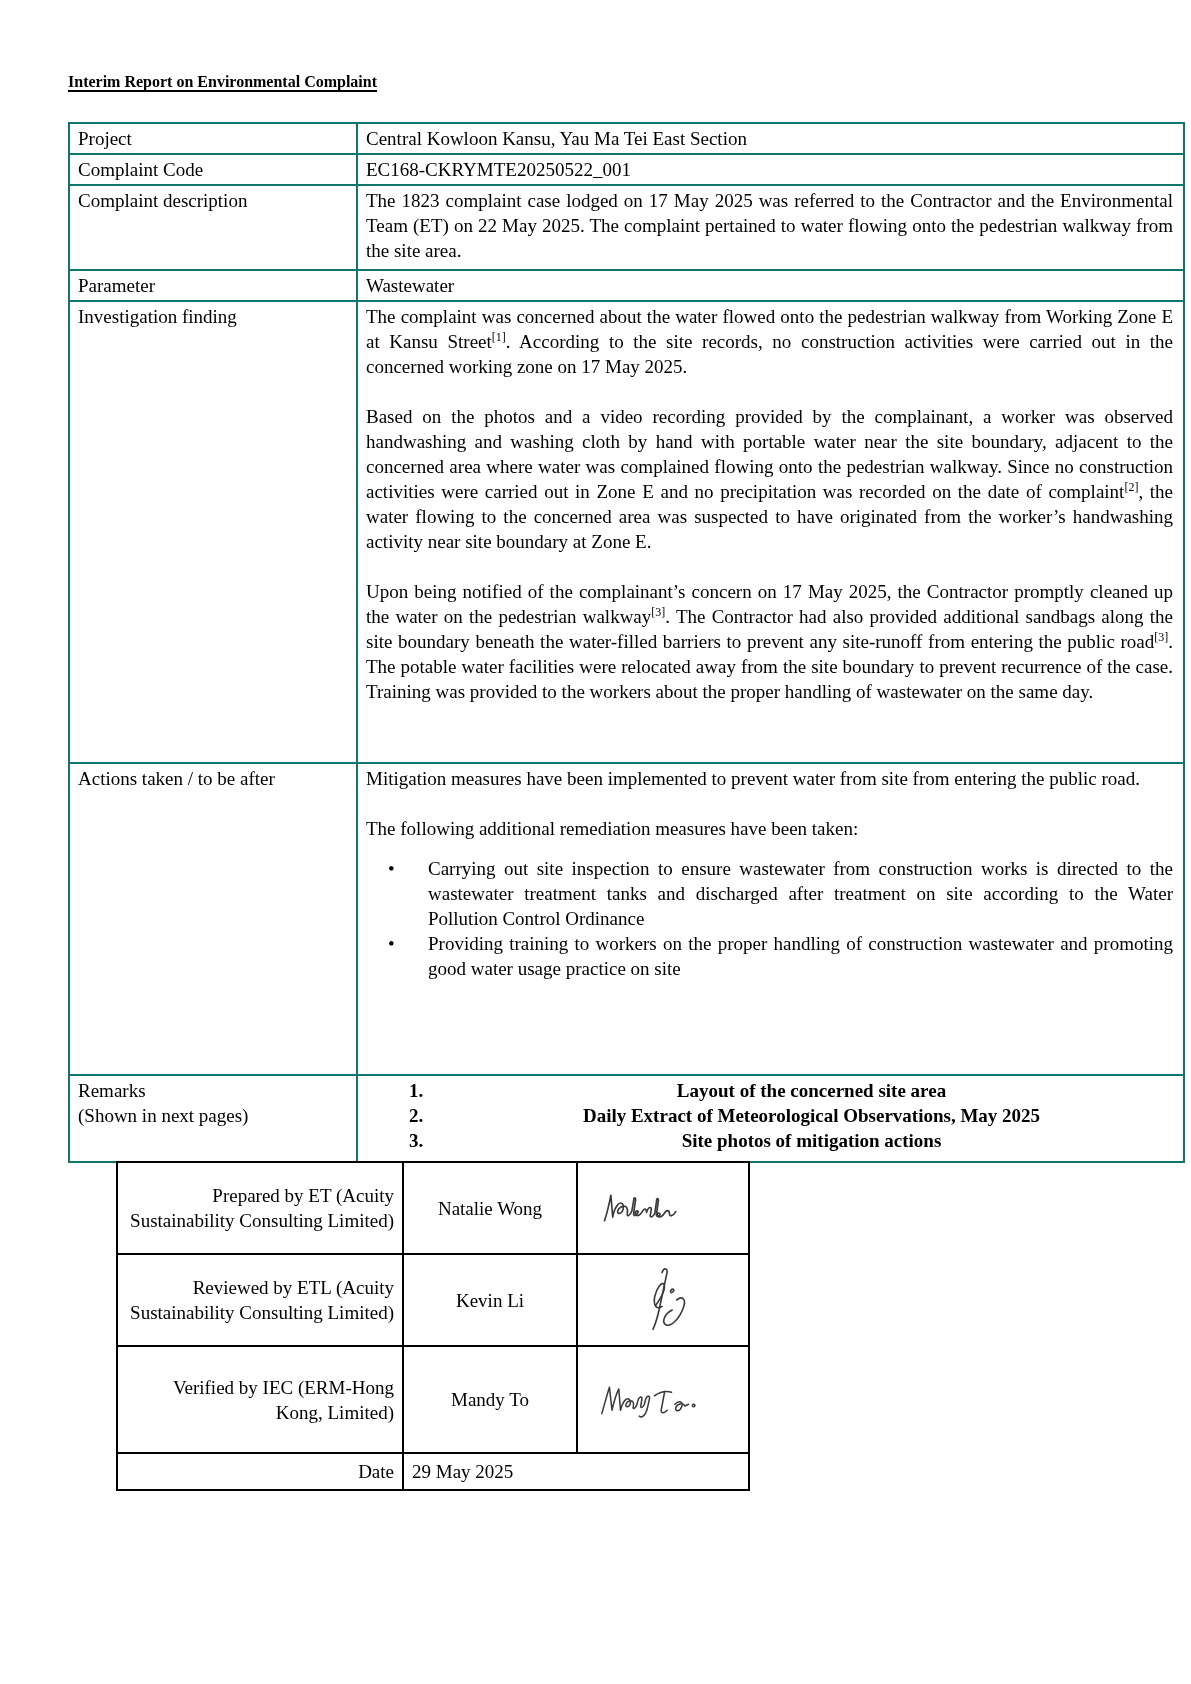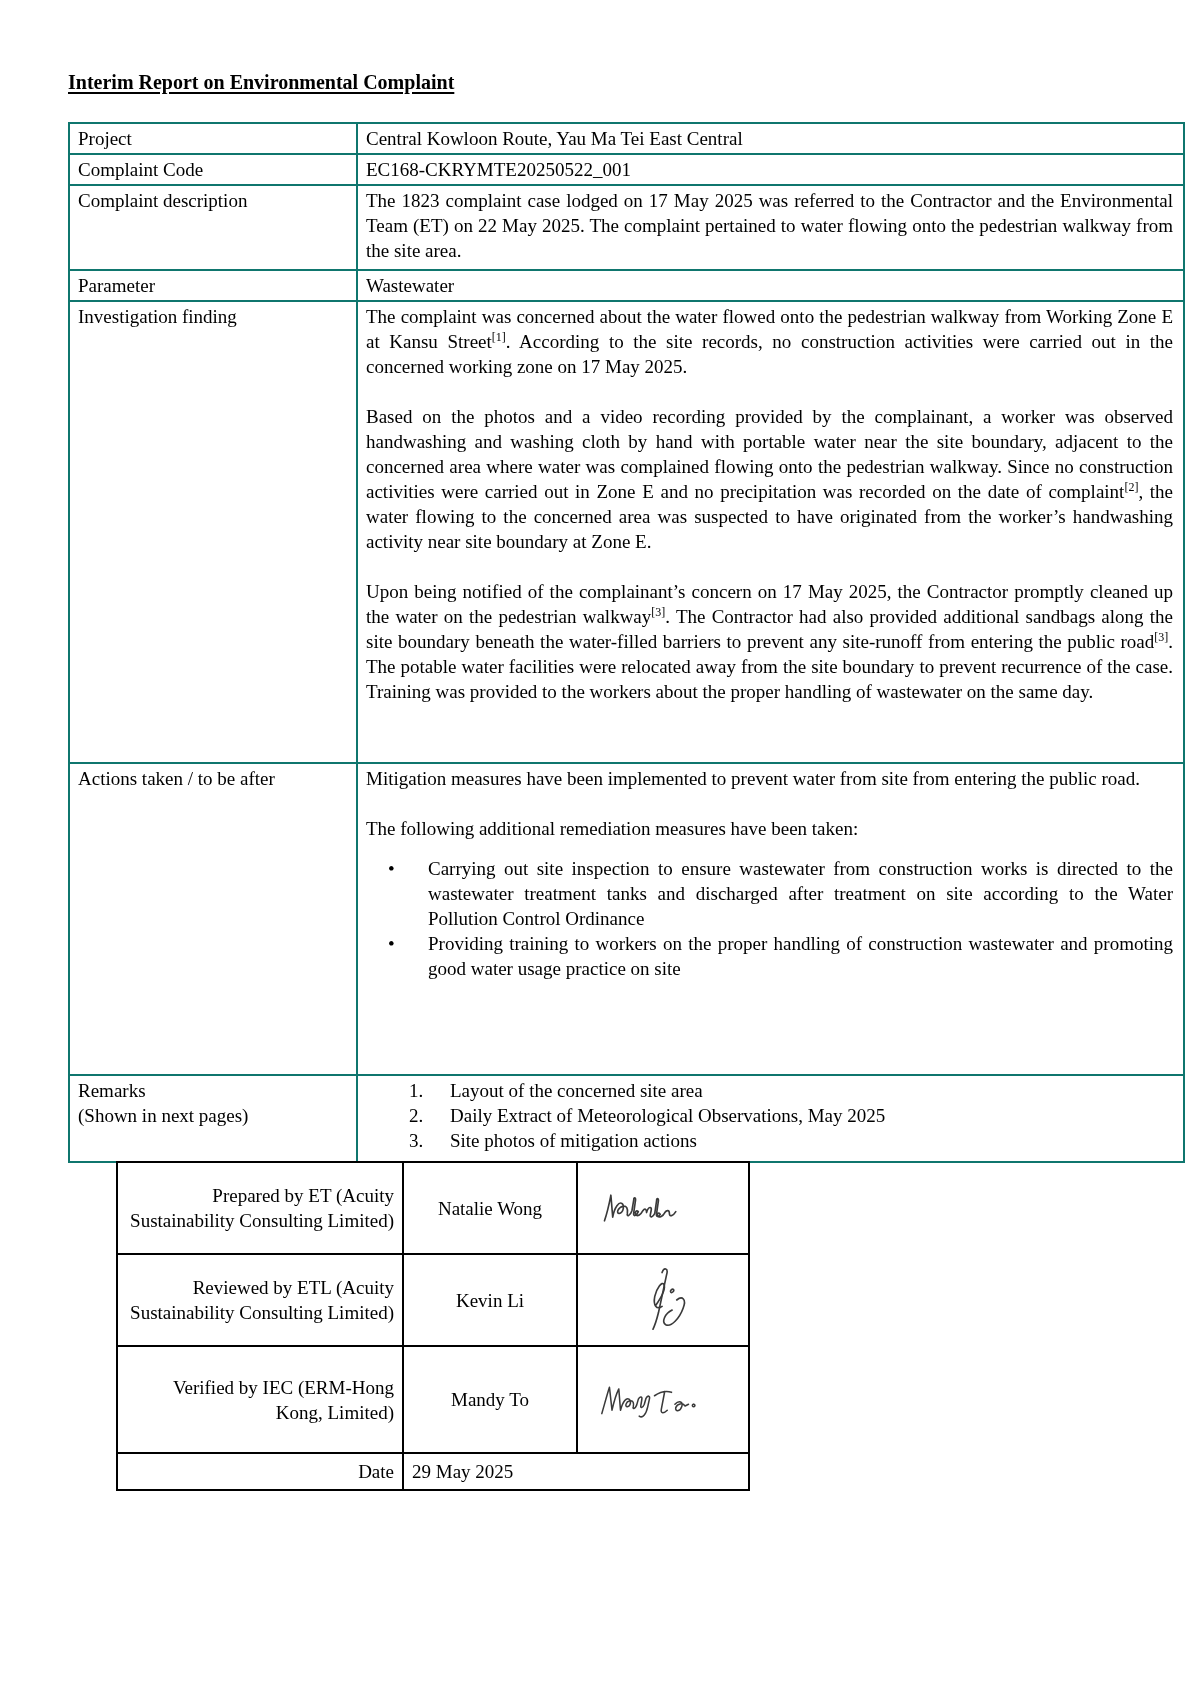--- a/index.html
+++ b/index.html
@@ -4,21 +4,21 @@
 <style>
   html,body{margin:0;padding:0;background:#ffffff;}
   body{
     width:1191px;height:1684px;
     font-family:"Liberation Serif","DejaVu Serif",serif;
     color:#000;
     position:relative;
   }
   .page{position:absolute;left:68px;top:70px;width:1075px;}
   h1.title{
-    font-size:20px;line-height:24px;font-weight:bold;margin:0 0 28px 0;
+    font-size:16px;line-height:24px;font-weight:bold;margin:0 0 28px 0;
     text-decoration:underline;text-decoration-thickness:2px;text-underline-offset:3px;
   }
   table{border-collapse:collapse;table-layout:fixed;}
   table.main{width:1075px;}
   table.main td{
     border:2px solid #0f766e;
     vertical-align:top;
     font-size:19px;line-height:25px;
     padding:2px 10px 2px 8px;
     overflow:hidden;
@@ -32,21 +32,21 @@
   tr.r-remarks td{height:81px;border-radius:10px;}
   .paras p{margin:0 0 25px 0;text-align:justify;}
   .paras p:last-child{margin-bottom:0;}
   sup{font-size:12px;line-height:0;vertical-align:super;}
   p.cellp{margin:0;text-align:justify;}
   p.gap-top{margin:25px 0 15px 0;text-align:left;}
   ul.bullets{margin:0;padding:0;list-style:none;}
   ul.bullets li{position:relative;padding-left:62px;text-align:justify;}
   ul.bullets li::before{content:"\2022";position:absolute;left:22px;}
   ol.remarks{margin:0;padding:0;list-style:none;counter-reset:item;}
-  ol.remarks li{position:relative;padding-left:84px;counter-increment:item;text-align:left;}
+  ol.remarks li{position:relative;padding-left:84px;counter-increment:item;text-align:center;font-weight:bold;}
   ol.remarks li::before{content:counter(item) ".";position:absolute;left:43px;}
   
   table.sig{width:610px;margin-top:-2px;margin-left:48px;}
   table.sig td{
     border:2px solid #000;
     font-size:19px;line-height:25px;
     vertical-align:middle;
     padding:2px 8px;
     overflow:hidden;
   }
@@ -63,21 +63,21 @@
 <body>
 
 <div class="page">
 
   <h1 class="title">Interim Report on Environmental Complaint</h1>
 
   <table class="main">
     <tbody>
         <tr class="r-small">
       <td class="lbl">Project</td>
-      <td class="val">Central Kowloon Route, Yau Ma Tei East Central</td>
+      <td class="val">Central Kowloon Kansu, Yau Ma Tei East Section</td>
     </tr>
     <tr class="r-small">
       <td class="lbl">Complaint Code</td>
       <td class="val">EC168-CKRYMTE20250522_001</td>
     </tr>
     <tr class="r-desc">
       <td class="lbl">Complaint description</td>
       <td class="val">The 1823 complaint case lodged on 17 May 2025 was referred to the Contractor and the Environmental Team (ET) on 22 May 2025. The complaint pertained to water flowing onto the pedestrian walkway from the site area.</td>
     </tr>
     <tr class="r-small">

